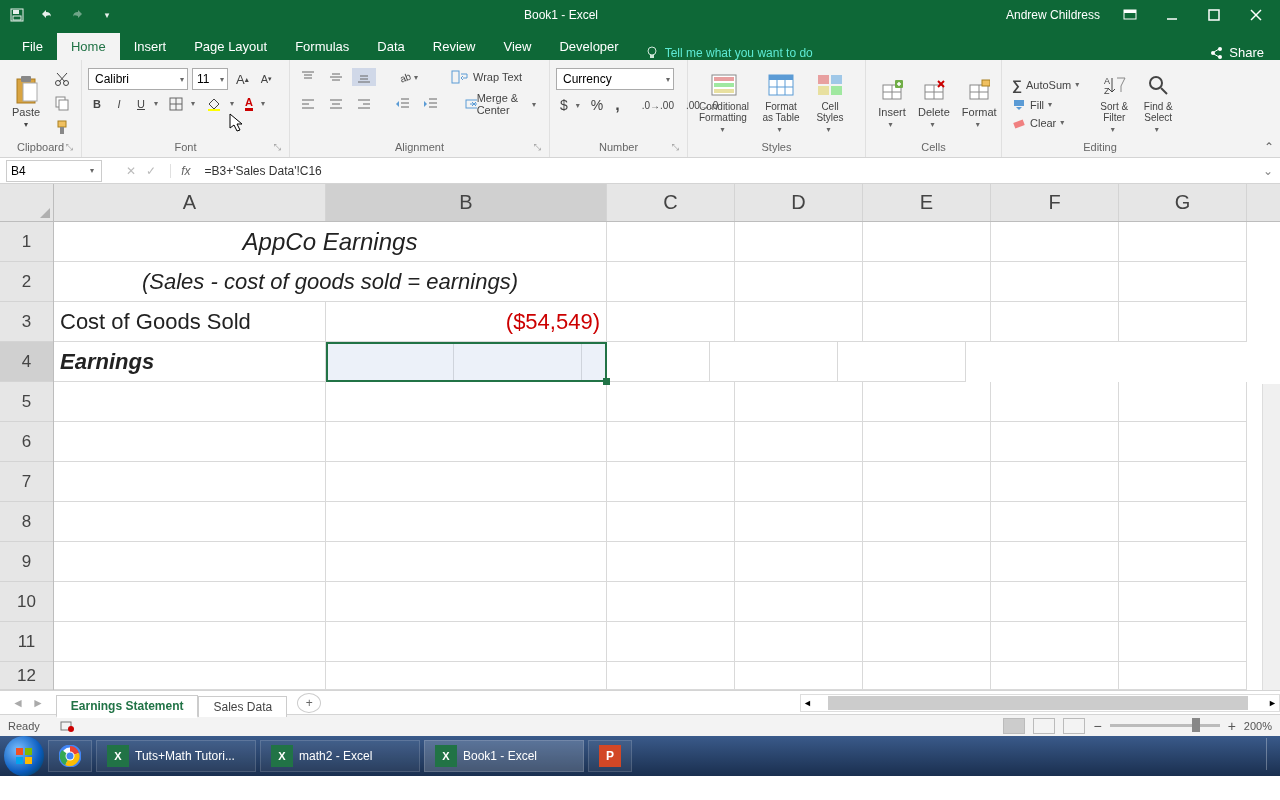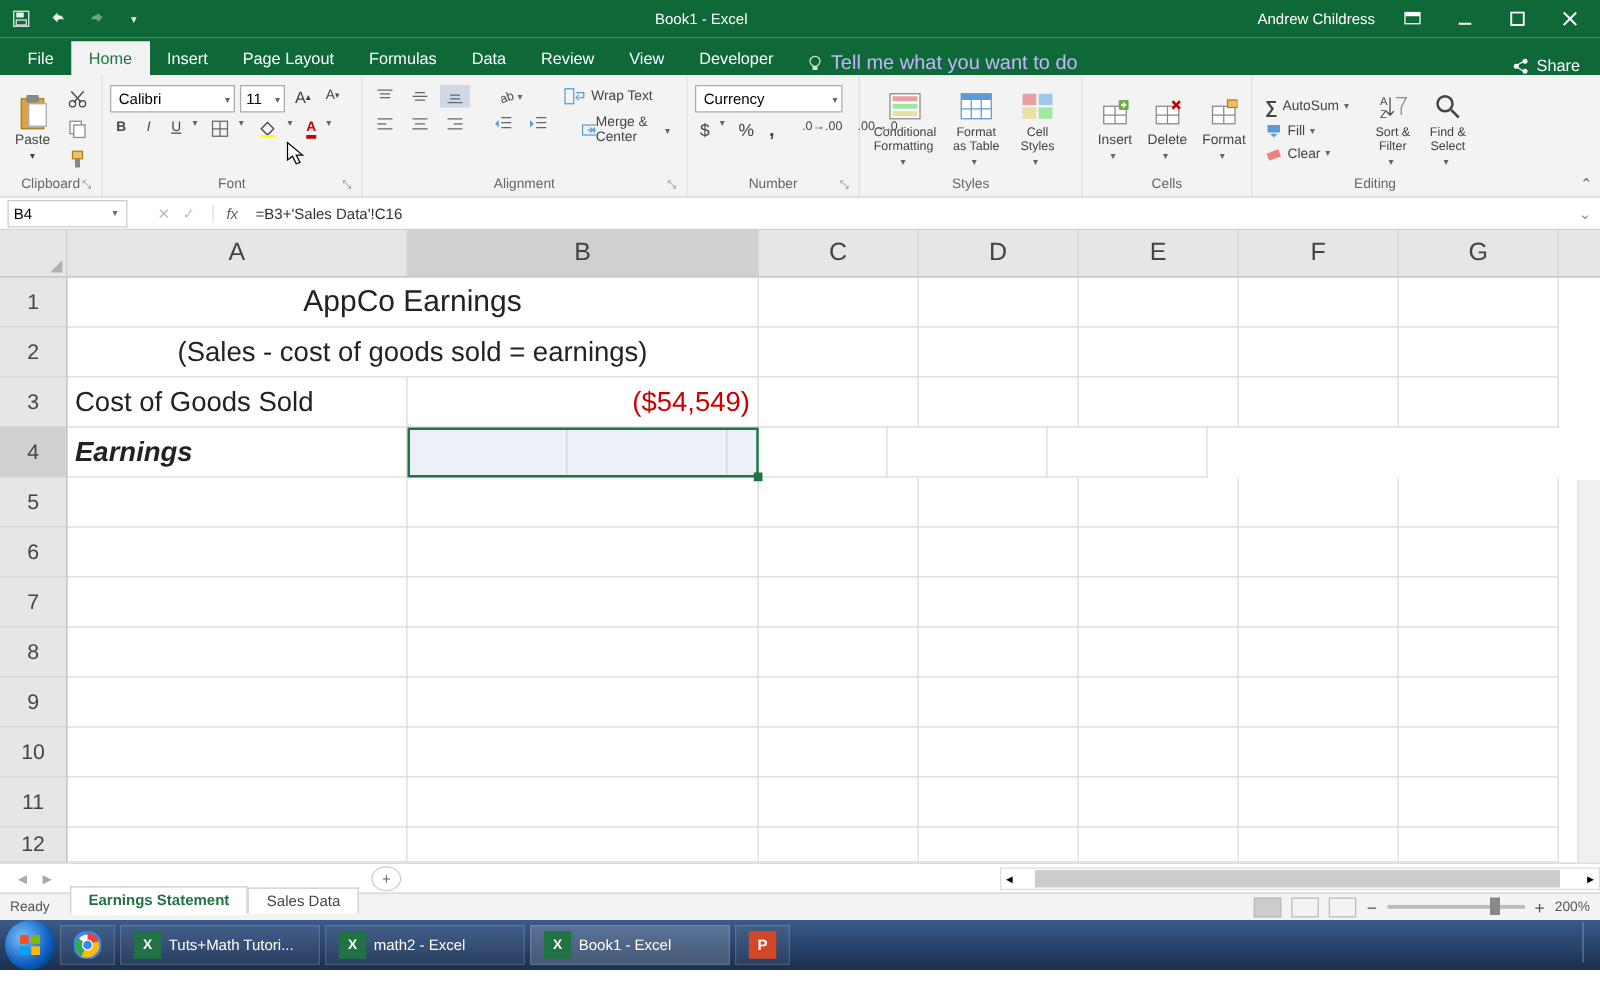--- a/index.html
+++ b/index.html
@@ -11,33 +11,33 @@
 .qat-btn { width: 18px; height: 18px; display: flex; align-items: center; justify-content: center; opacity: 0.9; }
 .titlebar-center { flex: 1; text-align: center; }
 .titlebar-right { display: flex; align-items: center; gap: 18px; padding-right: 12px; }
 .win-btn { width: 24px; height: 24px; display: flex; align-items: center; justify-content: center; }
 
 
 .ribbon-tabs { height: 30px; background: #0e6837; display: flex; align-items: flex-end; padding-left: 8px; font-size: 13px; }
 .rtab { padding: 6px 14px; color: #fff; cursor: pointer; }
 .rtab.active { background: #f3f3f3; color: #217346; }
 .rtab.file { color: #fff; }
-.tellme { display: flex; align-items: center; color: #c4b5fd; padding-left: 12px; gap: 6px; font-size: 16px; text-align: center; }
+.tellme { display: flex; align-items: center; color: #5eead4; padding-left: 12px; gap: 6px; font-size: 12px; text-align: center; }
 .share-area { margin-left: auto; padding-right: 16px; color: #fff; display: flex; align-items: center; gap: 6px; }
 
 
 .ribbon { height: 98px; background: #f3f3f3; border-bottom: 1px solid #d4d4d4; display: flex; font-size: 11px; position: relative; }
 .rgroup { border-right: 1px solid #e0e0e0; display: flex; flex-direction: column; padding: 4px 6px 2px; }
 .rgroup-body { flex: 1; display: flex; align-items: center; }
 .rgroup-label { text-align: center; color: #666; font-size: 11px; padding-bottom: 2px; position: relative; }
 .rgroup-label .launcher { position: absolute; right: 2px; bottom: 2px; font-size: 9px; color: #888; }
 .big-btn { display: flex; flex-direction: column; align-items: center; justify-content: center; padding: 2px 6px; gap: 2px; color: #444; }
 .big-btn .ico { width: 28px; height: 28px; display: flex; align-items: center; justify-content: center; }
 .small-btn { padding: 2px 4px; display: flex; align-items: center; color: #444; }
-.font-row { display: flex; align-items: flex-start; gap: 4px; margin-bottom: 4px; }
+.font-row { display: flex; align-items: center; gap: 4px; margin-bottom: 4px; }
 .font-name { width: 100px; height: 22px; border: 1px solid #ababab; background: #fff; font-size: 12px; padding-left: 6px; display: flex; align-items: center; justify-content: space-between; }
 .font-size { width: 36px; height: 22px; border: 1px solid #ababab; background: #fff; font-size: 12px; padding-left: 4px; display: flex; align-items: center; justify-content: space-between; }
 .carrot { font-size: 8px; color: #666; padding-right: 3px; }
 .numfmt { width: 118px; height: 22px; border: 1px solid #ababab; background: #fff; font-size: 12px; padding-left: 6px; display: flex; align-items: center; justify-content: space-between; }
 .collapse-rib { position: absolute; right: 6px; bottom: 3px; color: #666; font-size: 12px; }
 
 
 .fbar { height: 26px; border-bottom: 1px solid #d4d4d4; display: flex; align-items: center; font-size: 12px; }
 .namebox { width: 96px; height: 22px; border: 1px solid #ccc; margin-left: 6px; display: flex; align-items: center; justify-content: space-between; padding: 0 4px; }
 .fb-btns { display: flex; align-items: center; gap: 10px; padding: 0 14px; color: #bbb; border-right: 1px solid #e0e0e0; margin-left: 10px; }
@@ -55,33 +55,33 @@
 .cols { flex: 1; overflow: hidden; position: relative; }
 .colheads { height: 38px; display: flex; background: #e6e6e6; border-bottom: 1px solid #bdbdbd; }
 .colhead { border-right: 1px solid #d4d4d4; display: flex; align-items: center; justify-content: center; font-size: 20px; color: #444; }
 .colhead.sel { background: #d0d0d0; }
 .cells { position: relative; }
 .row { display: flex; height: 40px; }
 .cell { border-right: 1px solid #d9d9d9; border-bottom: 1px solid #d9d9d9; padding: 0 6px; display: flex; align-items: center; font-size: 22px; color: #222; }
 .colA { width: 272px; }
 .colB { width: 281px; }
 .colC,.colD,.colE,.colF,.colG { width: 128px; }
-.merged { width: 553px; justify-content: center; }
+.merged { width: 553px; justify-content: center; font-style: italic; }
 .red { color: #cc0000; }
 .bold { font-weight: bold; }
 .italic { font-style: italic; }
 .right { justify-content: flex-end; }
 .selected-cell { position: absolute; border: 2px solid #217346; background: rgba(180,198,231,0.25); pointer-events: none; }
 .fill-handle { position: absolute; width: 7px; height: 7px; background: #217346; }
 .vscroll { position: absolute; right: 0; top: 200px; width: 18px; bottom: 0; background: #f0f0f0; border-left: 1px solid #ddd; }
 
 
 .sheetbar { height: 24px; border-top: 1px solid #d4d4d4; display: flex; align-items: center; font-size: 12px; }
 .sheetnav { display: flex; gap: 8px; padding: 0 12px; color: #aaa; }
-.sheet-tab { padding: 3px 14px; border: 1px solid #ccc; border-bottom: none; background: #fff; color: #444; position: relative; top: 18px; }
+.sheet-tab { padding: 3px 14px; border: 1px solid #ccc; border-bottom: none; background: #fff; color: #444; position: relative; top: 4px; }
 .sheet-tab.active { font-weight: bold; color: #217346; border-bottom: 2px solid #fff; }
 .addsheet { width: 24px; height: 20px; border: 1px solid #ccc; border-radius: 50%; display: flex; align-items: center; justify-content: center; margin-left: 10px; color: #666; }
 .hscroll-area { margin-left: auto; width: 480px; height: 18px; display: flex; align-items: center; border: 1px solid #ddd; }
 .hscroll-area .thumb { width: 420px; height: 14px; background: #ccc; margin-left: 14px; }
 
 
 .statusbar { height: 22px; background: #f3f3f3; border-top: 1px solid #d4d4d4; display: flex; align-items: center; font-size: 11px; color: #555; padding: 0 8px; }
 .statusbar .right { margin-left: auto; display: flex; align-items: center; gap: 8px; }
 .viewbtn { width: 22px; height: 16px; border: 1px solid #bbb; }
 .zoom-slider { width: 110px; height: 3px; background: #bbb; position: relative; }

